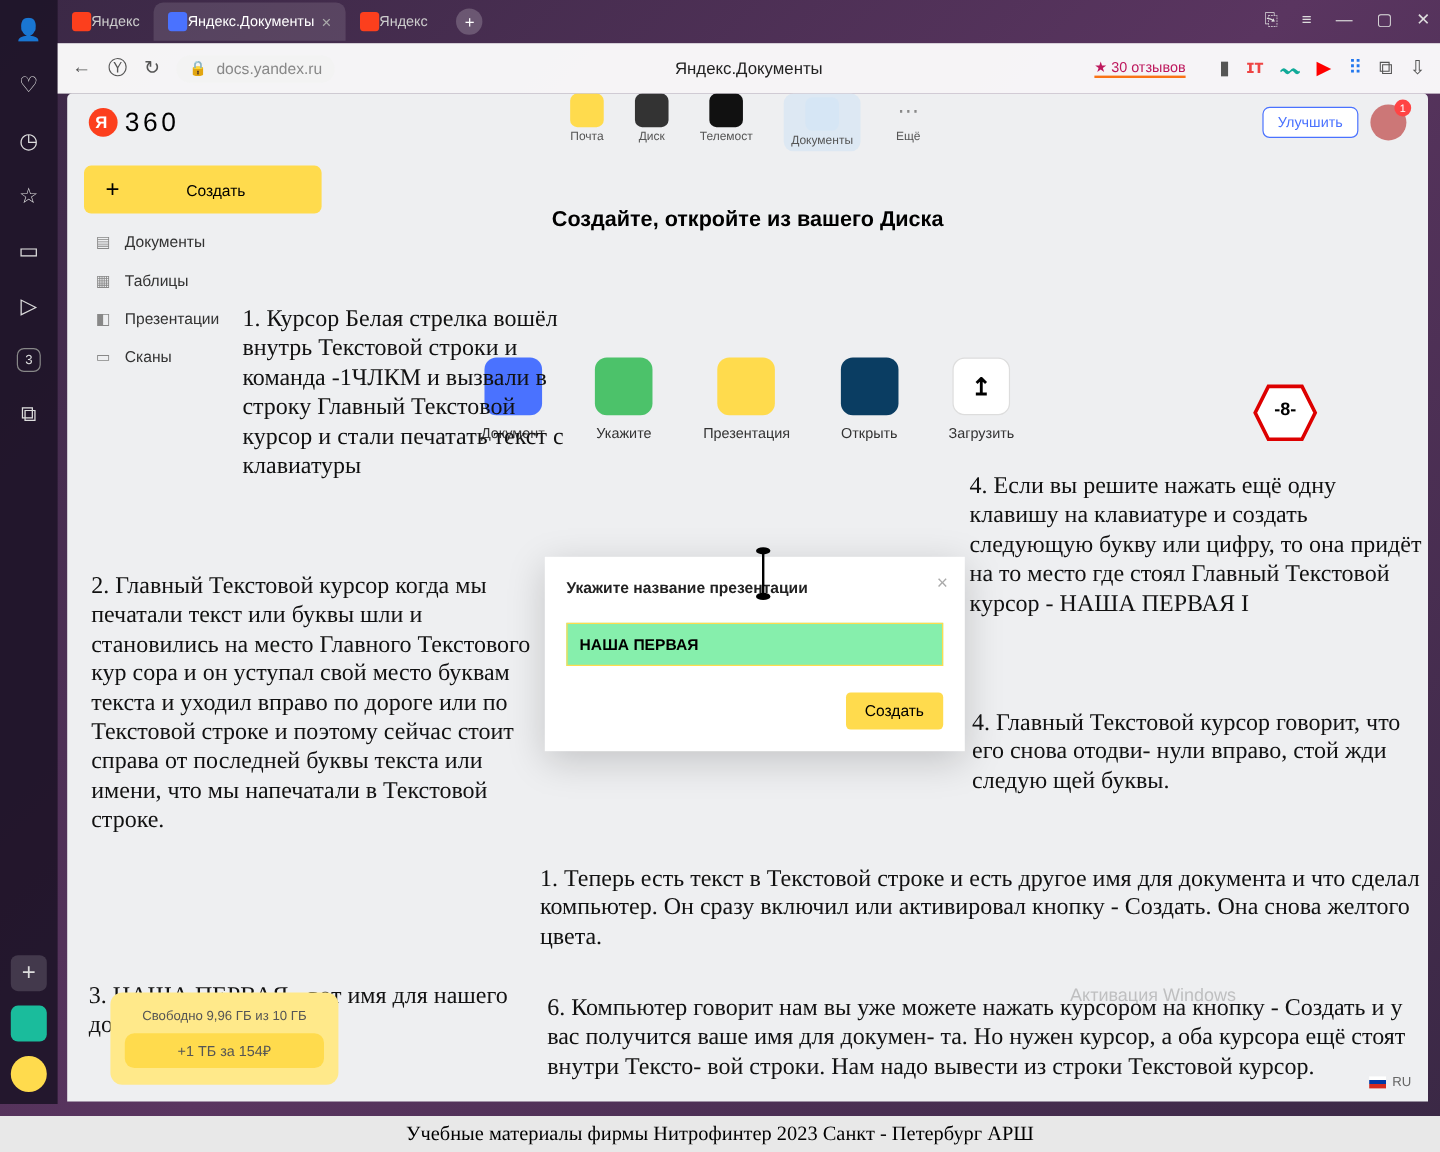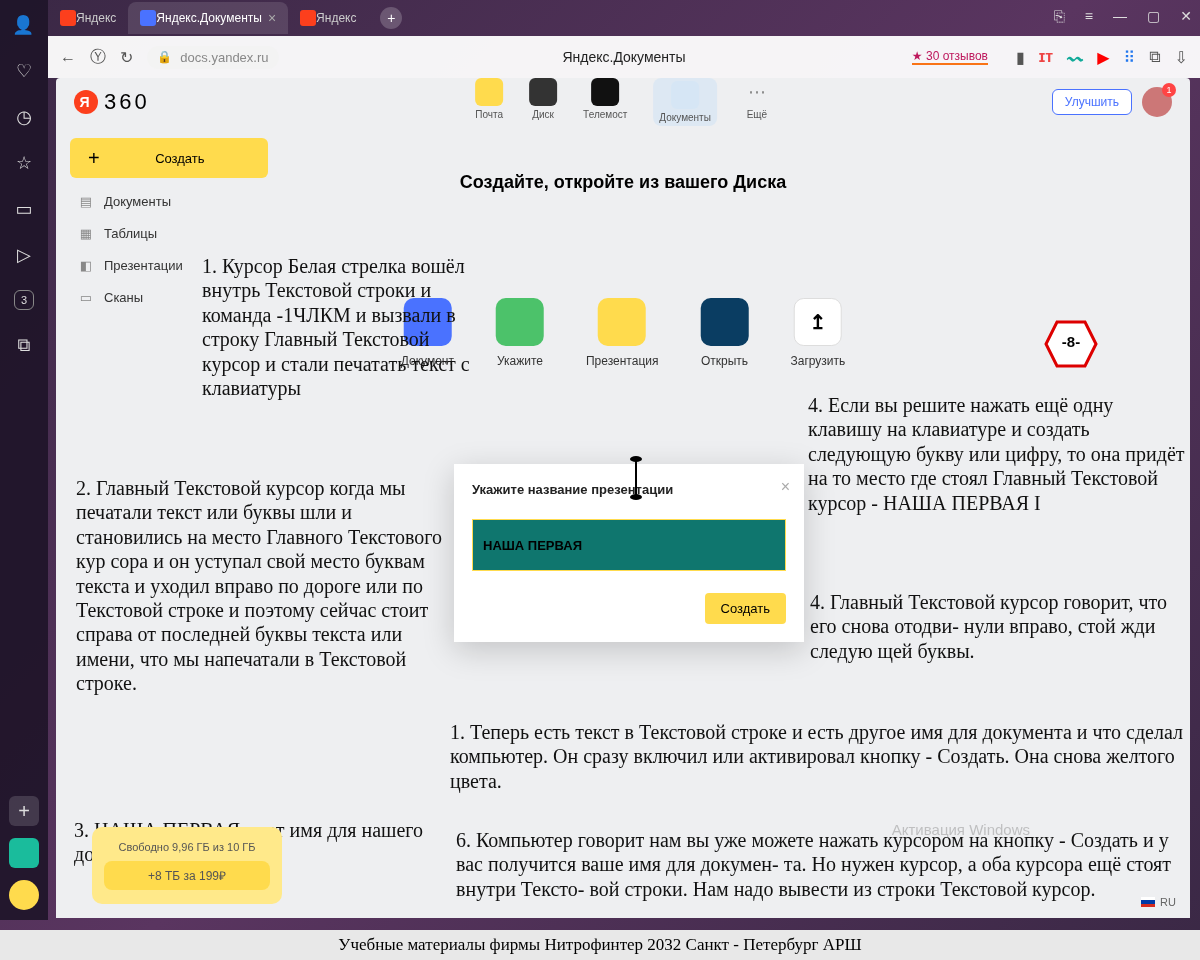--- a/index.html
+++ b/index.html
@@ -55,21 +55,21 @@
 .hero-title { position:absolute; top:32px; left:50%; transform:translateX(-50%); text-align:center; font-size:18px; font-weight:bold; color:#000; line-height:1.4;}
 .action-row { position:absolute; top:160px; left:50%; transform:translateX(-50%); display:flex; gap:42px;}
 .act-item { display:flex; flex-direction:column; align-items:center; gap:8px; font-size:12px; color:#333;}
 .act-ico { width:48px; height:48px; border-radius:10px; display:flex; align-items:center; justify-content:center;}
 .act-ico.doc{background:#4a72ff;} .act-ico.tab{background:#4cc26a;} .act-ico.pres{background:#ffdb4d;}
 .act-ico.open{background:#0a3d62;} .act-ico.upload{background:#fff; border:1px solid #ddd; color:#000; font-size:20px; font-weight:bold;}
 
 .dialog { position:absolute; top:326px; left:398px; width:350px; background:#fff; box-shadow:0 8px 30px rgba(0,0,0,0.18); padding:18px;}
 .dialog-title { font-size:13px; font-weight:bold; color:#222;}
 .dialog-close { position:absolute; top:14px; right:14px; color:#aaa; font-size:16px;}
-.dialog-input { margin-top:22px; width:100%; height:52px; border:1px solid #ffdb4d; background:#0f766e; padding:0 10px; font-size:13px; font-weight:bold;}
+.dialog-input { margin-top:22px; width:100%; height:36px; border:1px solid #ffdb4d; background:#86efac; padding:0 10px; font-size:13px; font-weight:bold;}
 .dialog-create { margin-top:22px; float:right; background:#ffdb4d; padding:8px 16px; border-radius:4px; font-size:13px;}
 
 .storage-box { position:absolute; left:36px; bottom:14px; width:190px; background:#ffe98a; border-radius:10px; padding:14px 12px; text-align:center; font-size:11px; color:#555;}
 .storage-btn { margin-top:8px; background:#ffdb4d; border-radius:8px; padding:6px 0; font-size:12px;}
 
 .annot { position:absolute; font-family:Georgia, 'Times New Roman', serif; font-size:20px; line-height:1.22; color:#111;}
 .a1{ top:116px; left:146px; width:270px; }
 .a2{ top:338px; left:20px; width:378px; }
 .a3{ top:680px; left:18px; width:380px; }
 .a4{ top:255px; left:752px; width:384px; }
@@ -258,27 +258,27 @@
     <div class="annot a1">1. Курсор Белая стрелка вошёл внутрь Текстовой строки и команда -1ЧЛКМ и вызвали в строку Главный Текстовой курсор и стали печатать текст с клавиатуры</div>
     <div class="annot a2">2. Главный Текстовой курсор когда мы печатали текст или буквы шли и становились на место Главного Текстового кур сора и он уступал свой место буквам текста и уходил вправо  по дороге или по Текстовой строке и поэтому сейчас стоит справа от последней буквы текста или имени, что мы напечатали в Текстовой строке.</div>
     <div class="annot a3">3. НАША ПЕРВАЯ - вот имя для нашего документа, другое имя.</div>
     <div class="annot a4">4. Если вы решите нажать ещё одну клавишу на клавиатуре и создать следующую букву или цифру, то она придёт на то место где стоял Главный Текстовой курсор - НАША ПЕРВАЯ I</div>
     <div class="annot a5">4. Главный Текстовой курсор  говорит, что его снова отодви- нули вправо, стой жди следую щей буквы.</div>
     <div class="annot a6">1. Теперь есть текст в Текстовой строке и есть другое имя для документа и что сделал компьютер. Он сразу включил или активировал кнопку - Создать. Она снова желтого цвета.</div>
     <div class="annot a7">6. Компьютер говорит нам вы уже можете нажать курсором  на кнопку - Создать и у вас получится ваше имя для докумен- та. Но нужен курсор, а оба курсора ещё стоят внутри Тексто- вой строки. Нам надо вывести из строки Текстовой курсор.</div>
 
     <div class="storage-box">
       <div>Свободно 9,96 ГБ из 10 ГБ</div>
-      <div class="storage-btn">+8 ТБ за 199₽</div>
+      <div class="storage-btn">+1 ТБ за 154₽</div>
     </div>
 
     <div class="watermark">Активация Windows</div>
     <div class="lang-ind">
         <span>RU</span>
       </div>
   </div>
 
   <div class="ibeam">
       <div class="bar"></div>
     </div>
 </div>
 
-<div class="footer">Учебные материалы фирмы Нитрофинтер 2032 Санкт - Петербург АРШ</div>
+<div class="footer">Учебные материалы фирмы Нитрофинтер 2023 Санкт - Петербург АРШ</div>
 
 </body></html>

